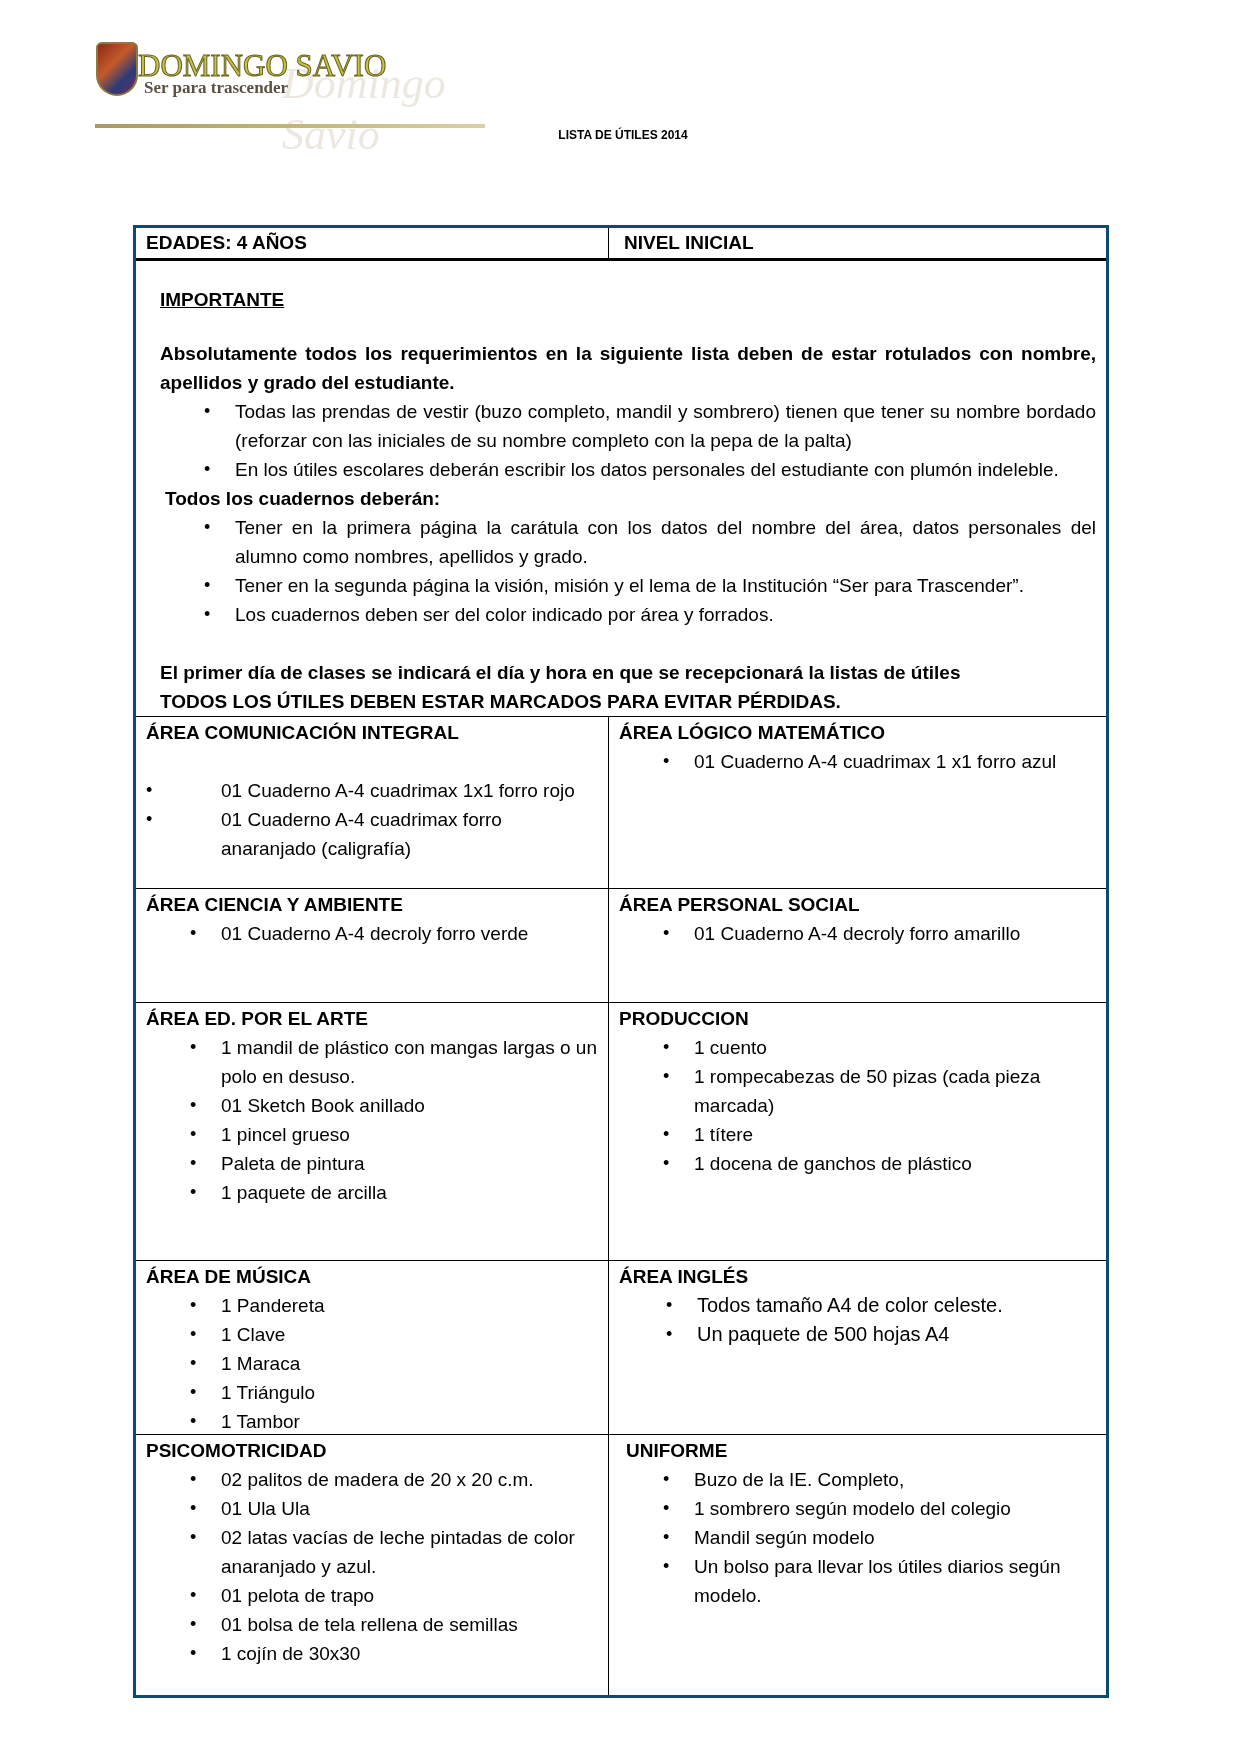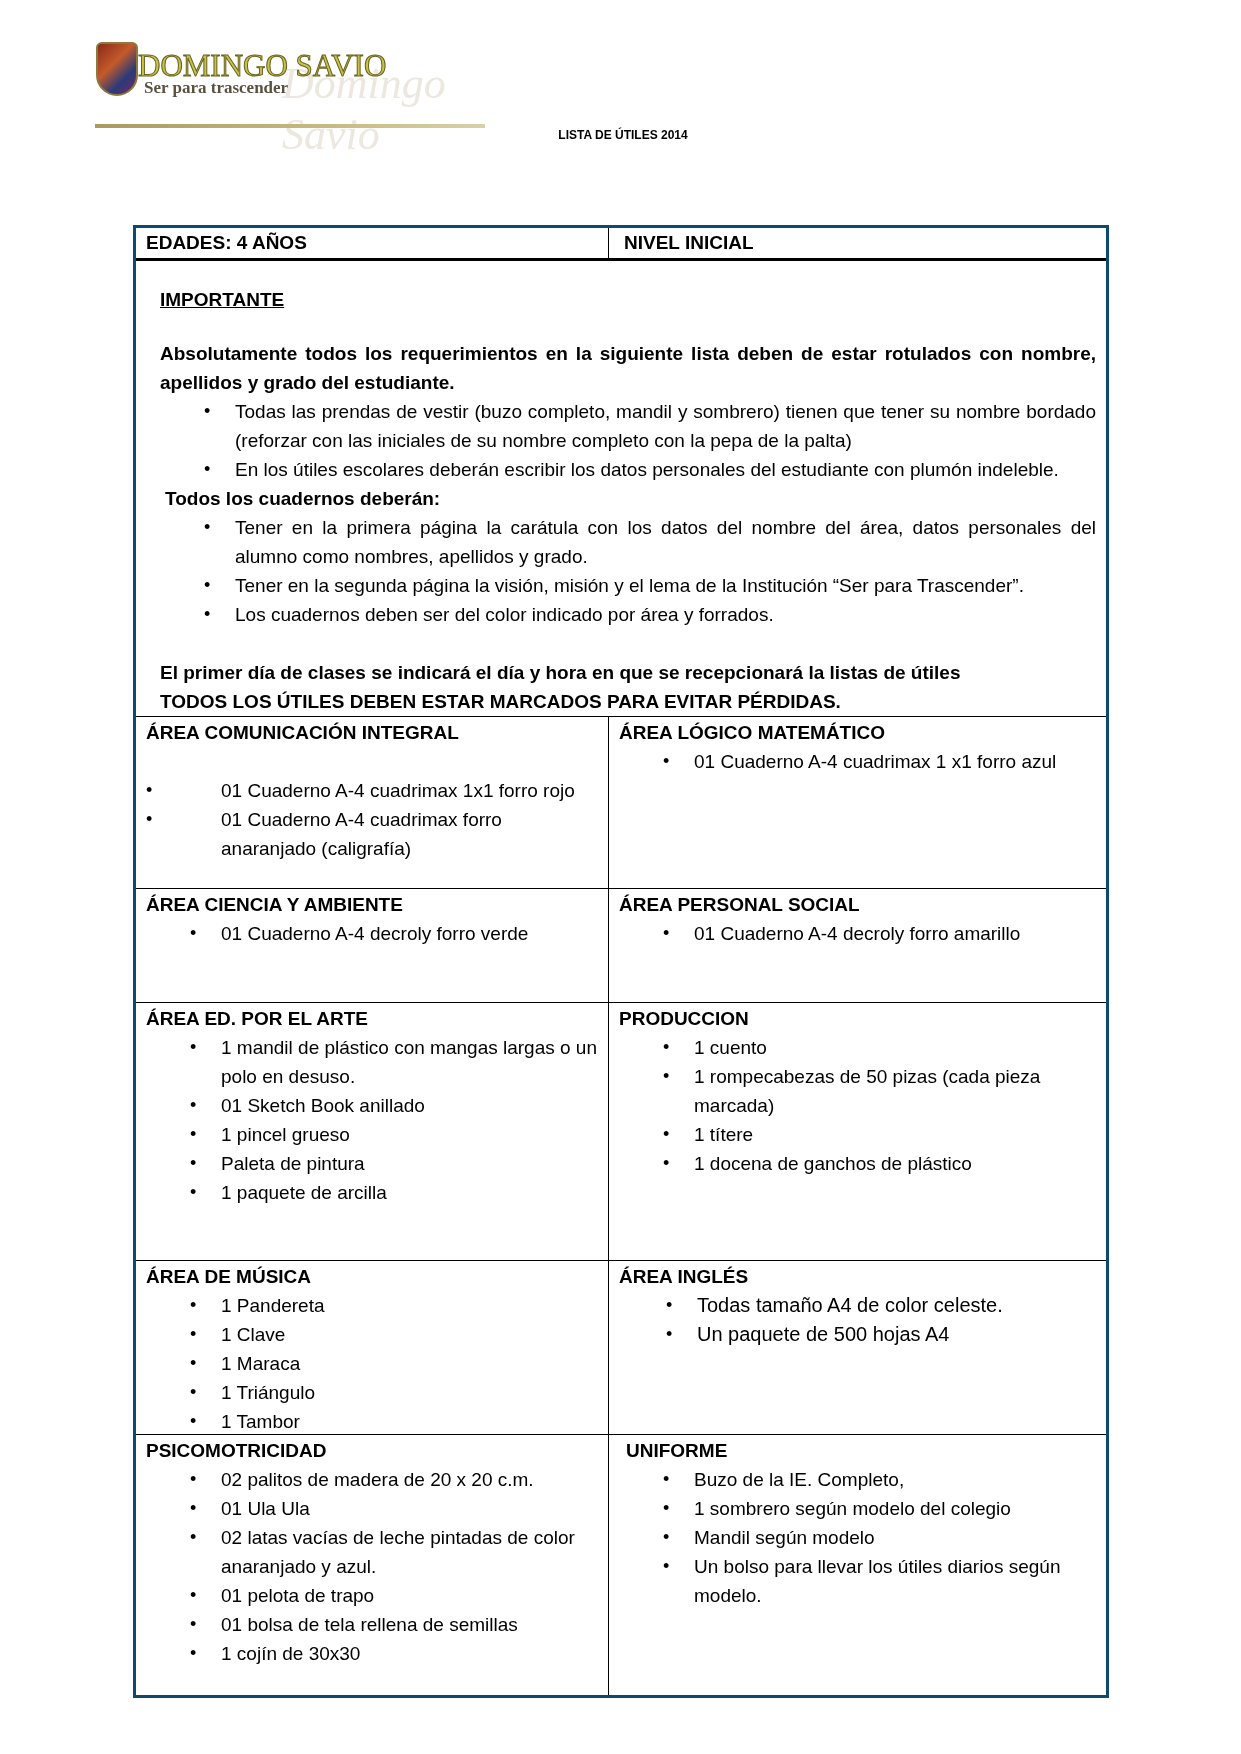--- a/index.html
+++ b/index.html
@@ -135,21 +135,21 @@
         <li>1 Pandereta</li>
         <li>1 Clave</li>
         <li>1 Maraca</li>
         <li>1 Triángulo</li>
         <li>1 Tambor</li>
       </ul>
     </div>
     <div class="cell right">
       <div class="head">ÁREA INGLÉS</div>
       <ul class="arial">
-        <li>Todas tamaño A4 de color celeste.</li>
+        <li>Todos tamaño A4 de color celeste.</li>
         <li>Un paquete de 500 hojas A4</li>
       </ul>
     </div>
   </div>
 
   <div class="grid-row" style="height:261px">
     <div class="cell left">
       <div class="head">PSICOMOTRICIDAD</div>
       <ul style="padding-right:10px">
         <li>02 palitos de madera de 20 x 20 c.m.</li>

